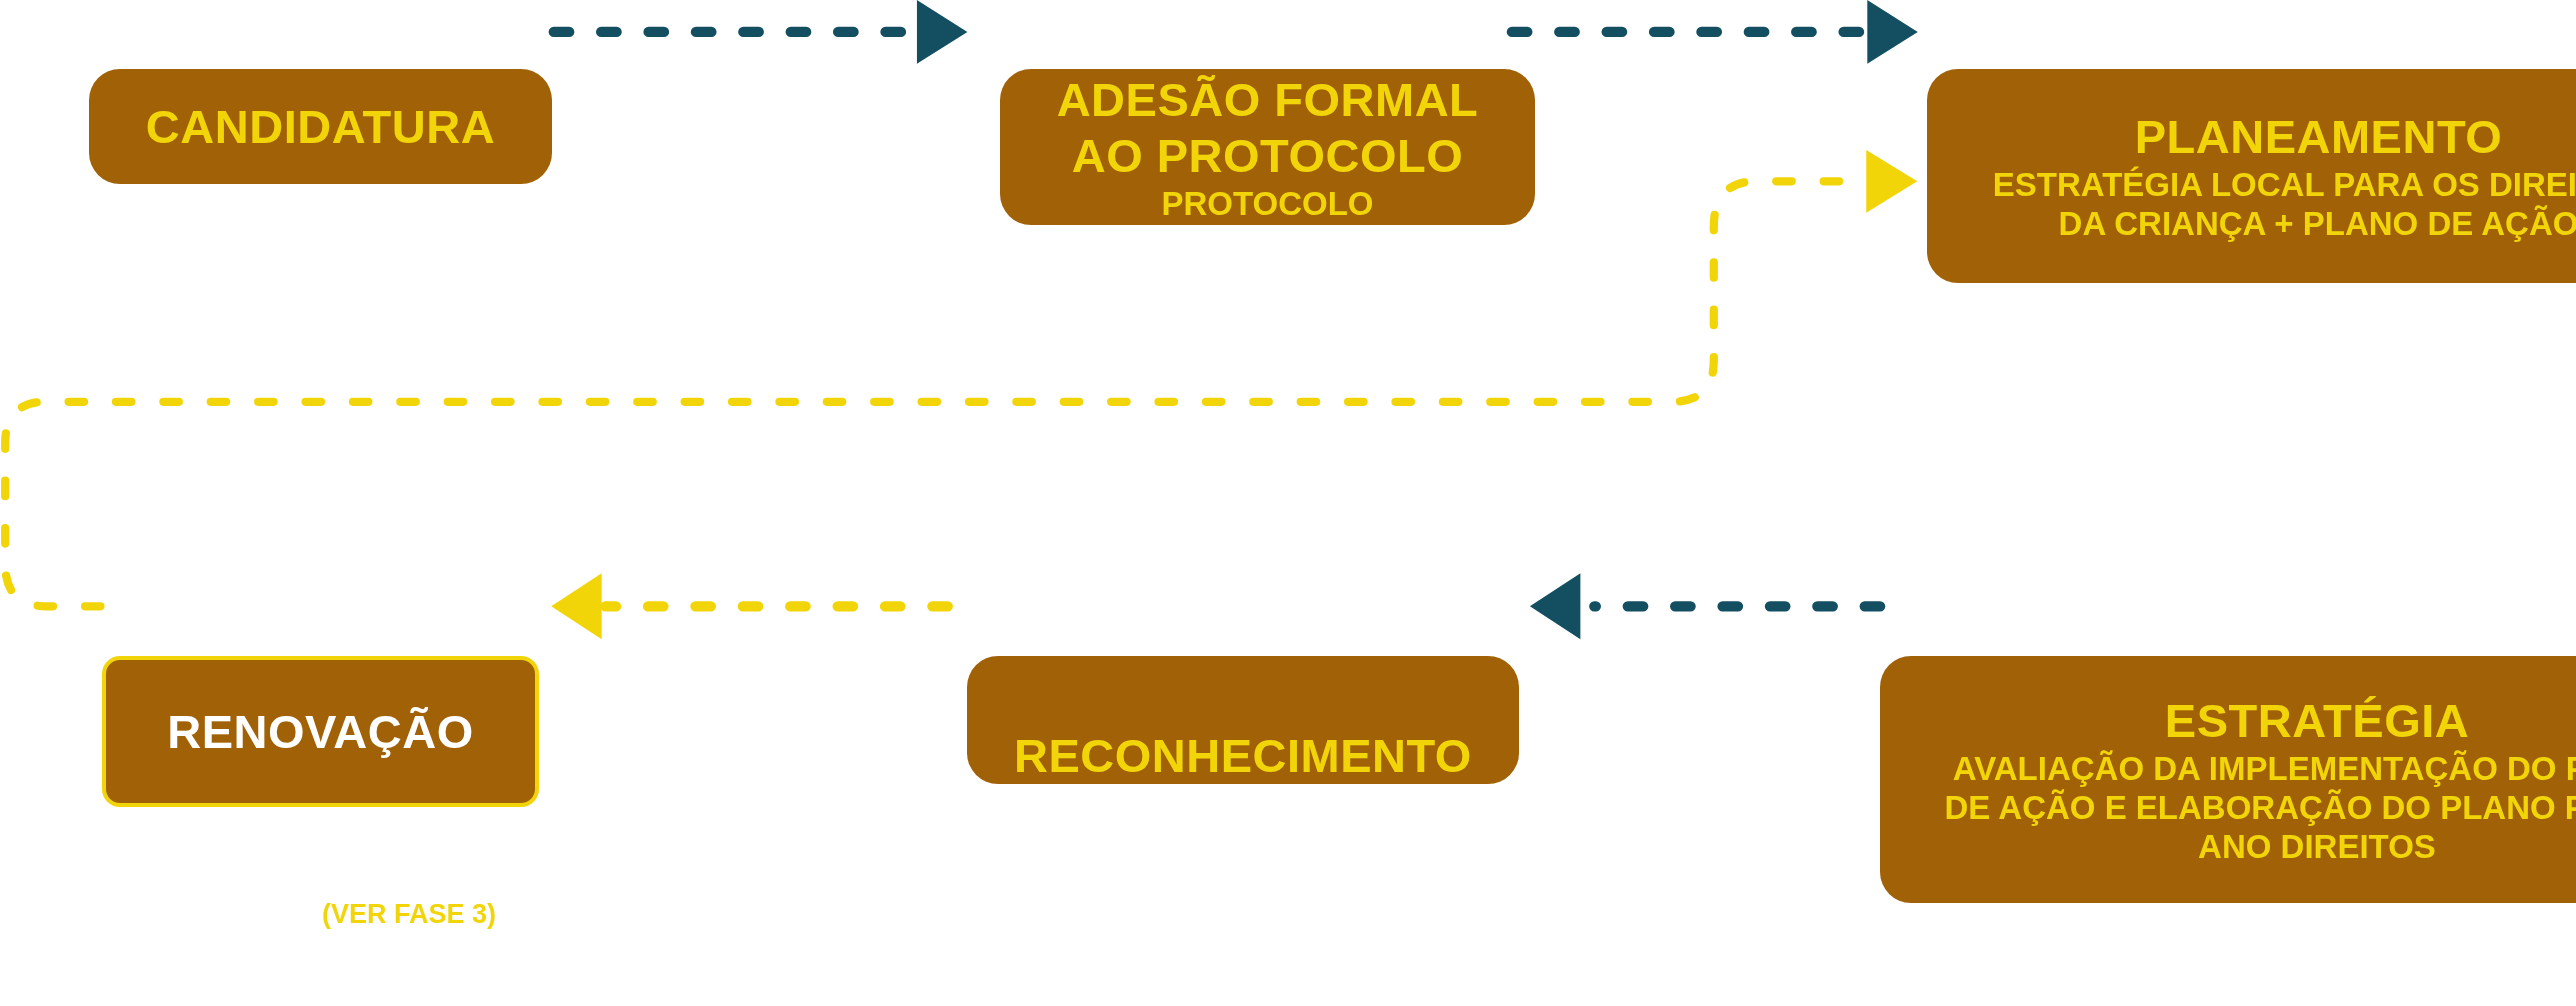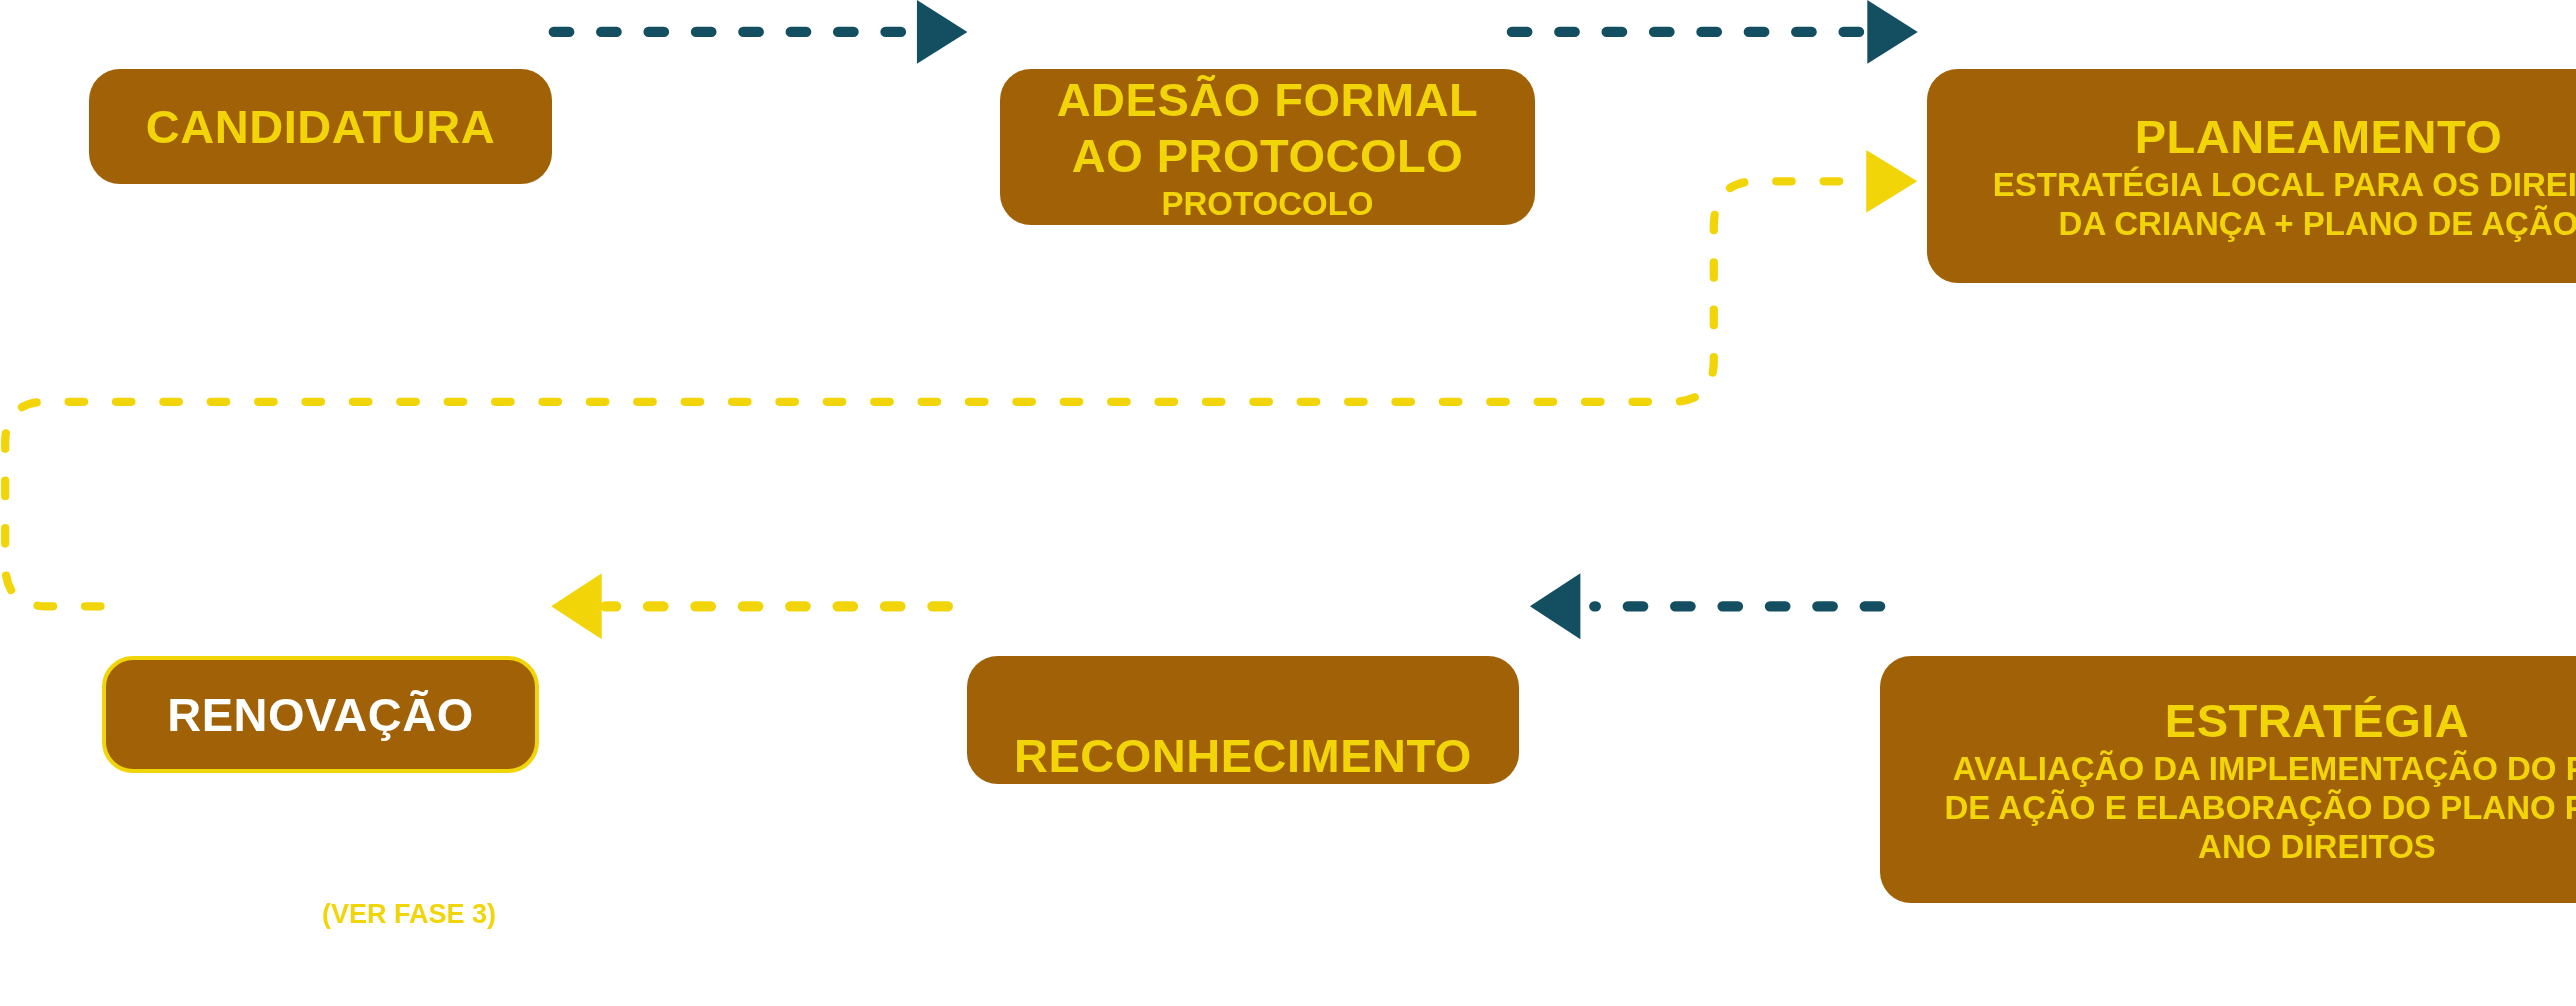--- a/index.html
+++ b/index.html
@@ -59,18 +59,18 @@
   <div class="title">ESTRATÉGIA</div>
   <div class="sub">AVALIAÇÃO DA IMPLEMENTAÇÃO DO PLANO</div>
   <div class="sub">DE AÇÃO E ELABORAÇÃO DO PLANO PARA O</div>
   <div class="sub">ANO DIREITOS</div>
 </div>
 
 <div class="box" style="left:967px; top:656px; width:552px; height:128px;justify-content:flex-end;">
   <div class="title">RECONHECIMENTO</div>
 </div>
 
-<div class="box renov" style="left:102px; top:656px; width:437px; height:117px;">
+<div class="box renov" style="left:102px; top:656px; width:437px; height:151px;border-radius:18px;">
   <div class="title">RENOVAÇÃO</div>
 </div>
 
 <div class="note" style="left:322px; top:899px;font-weight:bold;">(VER FASE 3)</div>
 
 
 </body></html>

